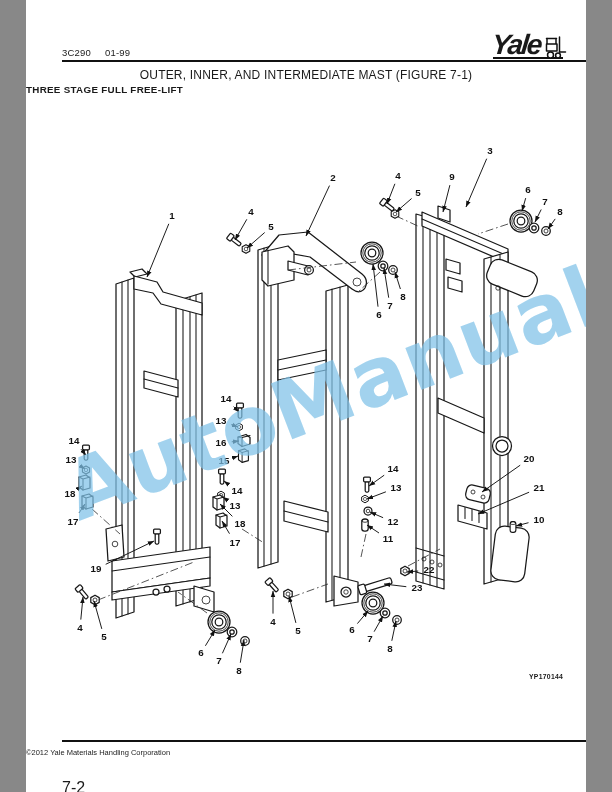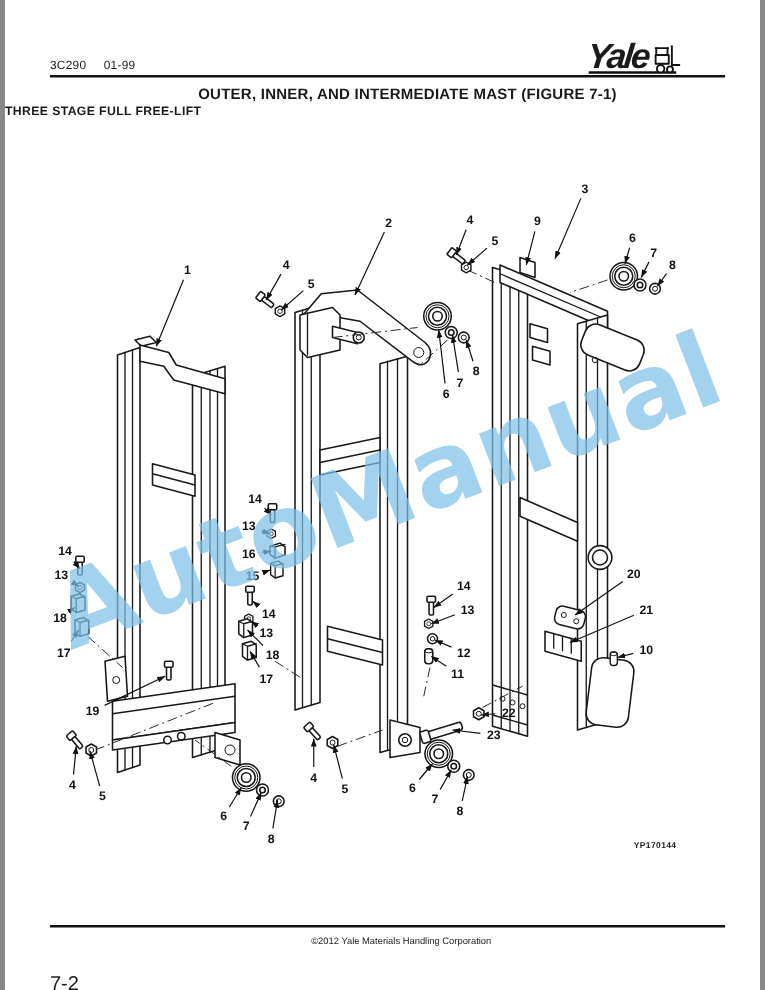--- a/index.html
+++ b/index.html
@@ -1,46 +1,46 @@
 <!DOCTYPE html>
 <html><head>
 <meta charset="utf-8">
 <style>
   html,body{margin:0;padding:0;background:#888;}
-  .page{position:relative;width:604px;height:792px;background:#ffffff;overflow:hidden;
+  .page{position:relative;width:560px;height:792px;background:#ffffff;overflow:hidden;
         font-family:"Liberation Sans",sans-serif;color:#1a1a1a;margin:0 auto;}
   
   .hdr-left{position:absolute;left:36px;top:47px;font-size:9.5px;letter-spacing:.2px;}
   .hdr-left span{margin-right:14px;}
   .hdr-rule{position:absolute;left:36px;top:60px;width:540px;height:2px;background:#111;}
   .brand{position:absolute;left:466px;top:31px;width:90px;height:30px;}
   .brand-text{position:absolute;left:0;top:0;font-size:28px;font-weight:bold;font-style:italic;
               letter-spacing:-2px;transform:skewX(-6deg);line-height:1;}
   .brand-underline{position:absolute;left:1px;top:26px;width:70px;height:2.2px;background:#111;}
   .brand-truck{position:absolute;left:52px;top:4px;}
   
-  .title{position:absolute;left:0;top:68px;width:100%;text-align:center;font-size:12px;font-weight:bold;letter-spacing:.2px;margin-left:20px;}
+  .title{position:absolute;left:0;top:68px;width:100%;text-align:center;font-size:12px;font-weight:normal;letter-spacing:.2px;}
   .subtitle{position:absolute;left:0;top:84px;width:100%;text-align:left;font-size:9.8px;font-weight:bold;letter-spacing:.3px;}
   
   .diagram{position:absolute;left:0;top:0;width:612px;height:792px;}
   .o{fill:#fff;stroke:#181818;stroke-width:1.25;stroke-linejoin:round;}
   .l{fill:none;stroke:#181818;stroke-width:1.05;stroke-linecap:round;stroke-linejoin:round;}
   .t{fill:none;stroke:#181818;stroke-width:.8;}
   .dash{fill:none;stroke:#2a2a2a;stroke-width:.8;stroke-dasharray:8 3 1.6 3;}
   .leader{stroke:#111;stroke-width:.95;fill:none;}
   .callout{font-family:"Liberation Sans",sans-serif;font-size:9.8px;font-weight:bold;fill:#111;text-anchor:middle;}
   
   .watermark{position:absolute;left:-14px;top:346px;width:640px;text-align:center;
              font-family:"DejaVu Sans",sans-serif;font-size:82px;font-weight:bold;letter-spacing:1px;
              transform:rotate(-21deg);opacity:.72;pointer-events:none;white-space:nowrap;}
   .drawing-number{position:absolute;left:503px;top:673px;font-size:6.8px;font-weight:bold;letter-spacing:.3px;}
   
   .ftr-rule{position:absolute;left:36px;top:740px;width:540px;height:2.4px;background:#111;}
   .ftr-page{position:absolute;left:36px;top:763px;font-size:16px;margin-top:16px;}
-  .ftr-copy{position:absolute;left:0;top:748px;width:100%;text-align:center;font-size:7.5px;color:#222;padding-left:15px;}
+  .ftr-copy{position:absolute;left:0;top:748px;width:100%;text-align:left;font-size:7.5px;color:#222;}
   .ftr-id{position:absolute;right:36px;top:748px;font-size:7.5px;color:#222;margin-top:48px;}
 </style>
 </head>
 <body>
 
 <div class="page">
 
   <div class="hdr-left">
     <span>3C290</span><span>01-99</span>
   </div>

